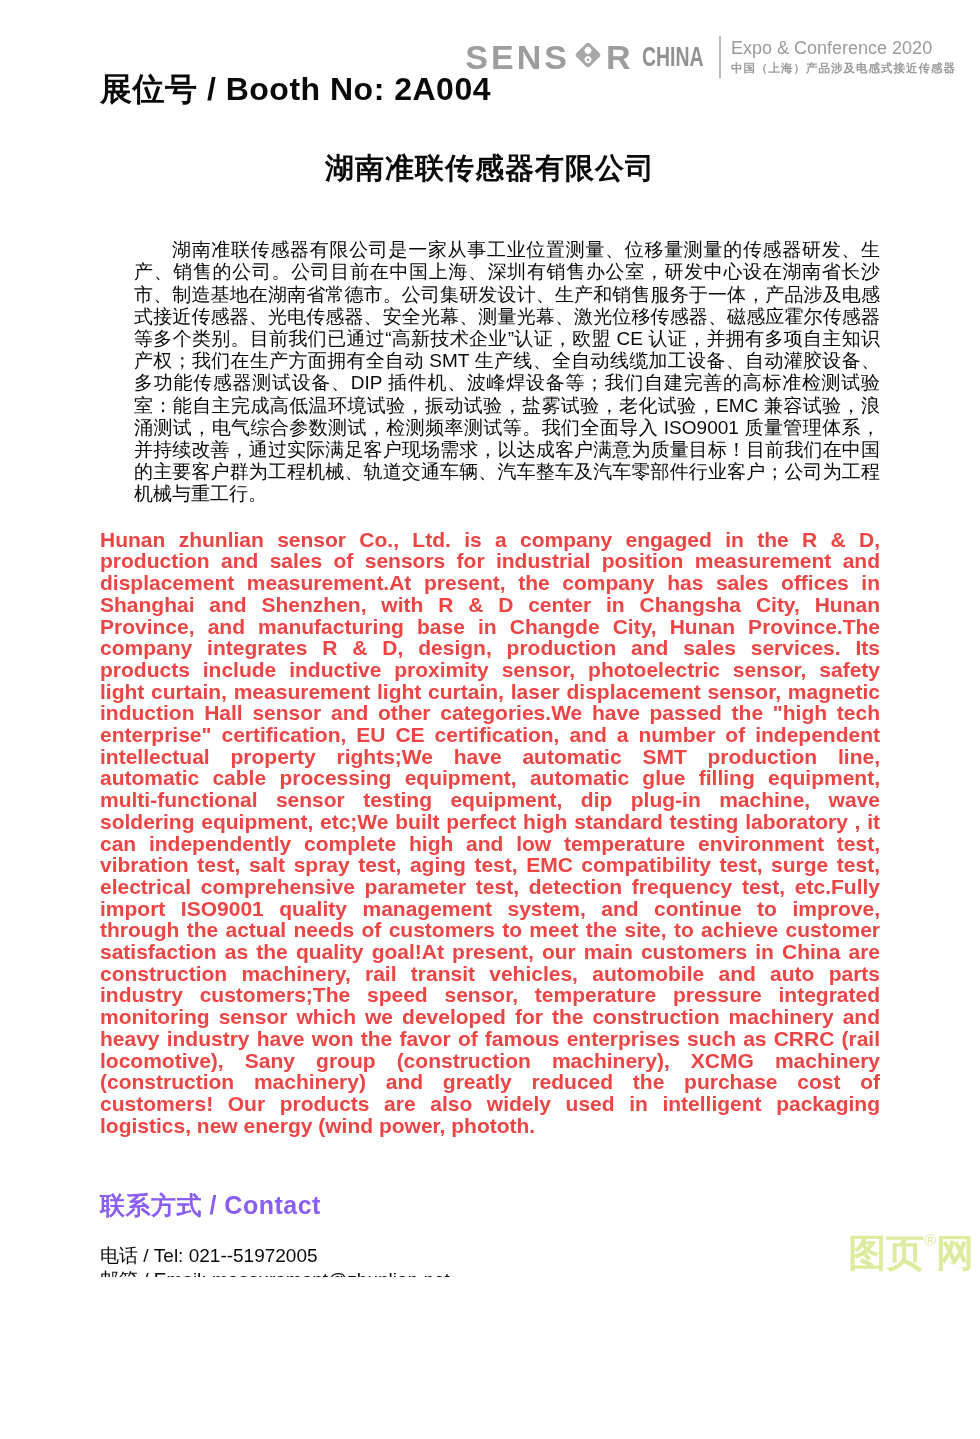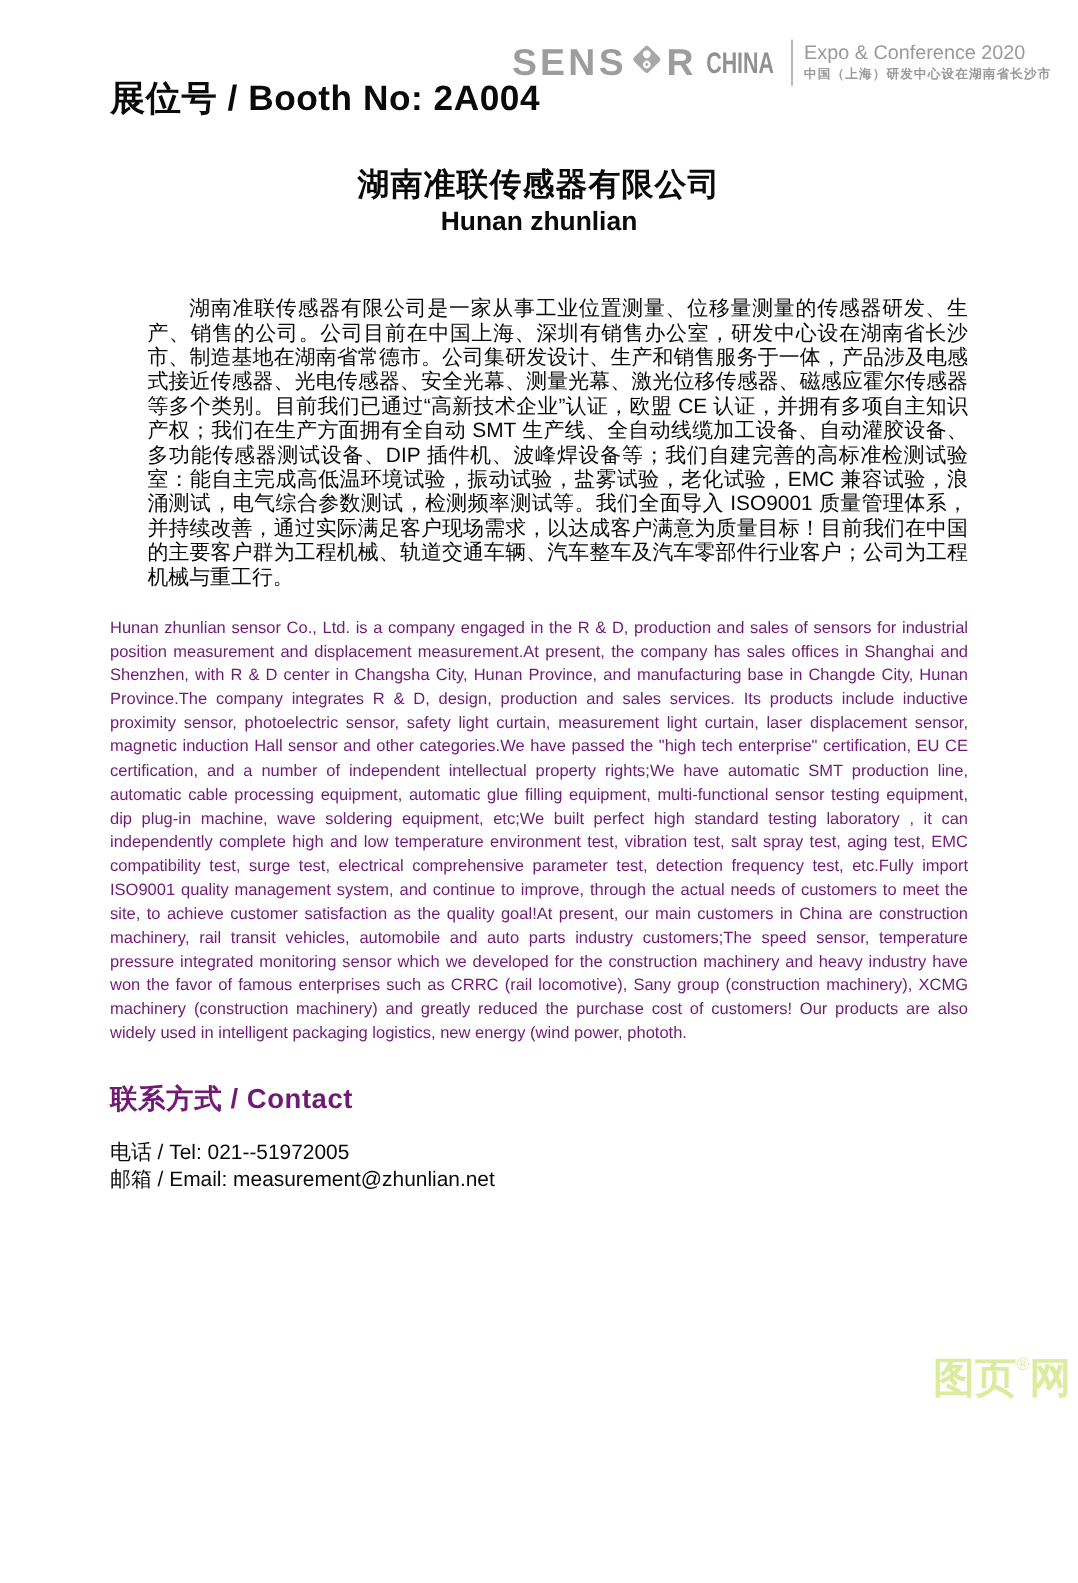--- a/index.html
+++ b/index.html
@@ -98,30 +98,31 @@
     margin-top: 53px;
     font-size: 19px;
     line-height: 22.2px;
     text-align: justify;
     text-indent: 2em;
     color: #0a0a0a;
     margin-left: 34px;
   }
   .para-en {
     margin-top: 23px;
-    font-size: 15px;
+    font-size: 21px;
     line-height: 21.7px;
     text-align: justify;
-    color: #701a75;
+    color: #ef4444;
+    font-weight: bold;
   }
   .contact-heading {
-    margin-top: 31px;
+    margin-top: 53px;
     font-size: 25px;
     font-weight: 700;
-    color: #701a75;
+    color: #8b5cf6;
     letter-spacing: 0.5px;
   }
   .contact-lines { margin-top: 22px; }
   .contact-line {
     font-size: 19px;
     line-height: 24px;
     color: #0a0a0a;
   }
 
   
@@ -168,30 +169,29 @@
             <circle cx="19.3" cy="19.3" r="1.4" fill="#a8a8a8"></circle>
           </g>
         </svg>
       </span>
       <span>R</span>
     </div>
     <div class="logo-china">CHINA</div>
     <div class="logo-divider"></div>
     <div class="logo-taglines">
       <span class="logo-tagline-en">Expo &amp; Conference 2020</span>
-      <span class="logo-tagline-zh">中国（上海）研发中心设在湖南省长沙市</span>
+      <span class="logo-tagline-zh">中国（上海）产品涉及电感式接近传感器</span>
     </div>
   </div>
 
   <div class="content">
     <h1 class="booth-heading">展位号 / Booth No: 2A004</h1>
 
     <div class="company-title-block">
       <div class="company-name-zh">湖南准联传感器有限公司</div>
-      <div class="company-name-en">Hunan zhunlian</div>
     </div>
 
     <p class="para-zh">湖南准联传感器有限公司是一家从事工业位置测量、位移量测量的传感器研发、生产、销售的公司。公司目前在中国上海、深圳有销售办公室，研发中心设在湖南省长沙市、制造基地在湖南省常德市。公司集研发设计、生产和销售服务于一体，产品涉及电感式接近传感器、光电传感器、安全光幕、测量光幕、激光位移传感器、磁感应霍尔传感器等多个类别。目前我们已通过“高新技术企业”认证，欧盟 CE 认证，并拥有多项自主知识产权；我们在生产方面拥有全自动 SMT 生产线、全自动线缆加工设备、自动灌胶设备、多功能传感器测试设备、DIP 插件机、波峰焊设备等；我们自建完善的高标准检测试验室：能自主完成高低温环境试验，振动试验，盐雾试验，老化试验，EMC 兼容试验，浪涌测试，电气综合参数测试，检测频率测试等。我们全面导入 ISO9001 质量管理体系，并持续改善，通过实际满足客户现场需求，以达成客户满意为质量目标！目前我们在中国的主要客户群为工程机械、轨道交通车辆、汽车整车及汽车零部件行业客户；公司为工程机械与重工行。</p>
 
     <p class="para-en">Hunan zhunlian sensor Co., Ltd. is a company engaged in the R &amp; D, production and sales of sensors for industrial position measurement and displacement measurement.At present, the company has sales offices in Shanghai and Shenzhen, with R &amp; D center in Changsha City, Hunan Province, and manufacturing base in Changde City, Hunan Province.The company integrates R &amp; D, design, production and sales services. Its products include inductive proximity sensor, photoelectric sensor, safety light curtain, measurement light curtain, laser displacement sensor, magnetic induction Hall sensor and other categories.We have passed the "high tech enterprise" certification, EU CE certification, and a number of independent intellectual property rights;We have automatic SMT production line, automatic cable processing equipment, automatic glue filling equipment, multi-functional sensor testing equipment, dip plug-in machine, wave soldering equipment, etc;We built perfect high standard testing laboratory , it can independently complete high and low temperature environment test, vibration test, salt spray test, aging test, EMC compatibility test, surge test, electrical comprehensive parameter test, detection frequency test, etc.Fully import ISO9001 quality management system, and continue to improve, through the actual needs of customers to meet the site, to achieve customer satisfaction as the quality goal!At present, our main customers in China are construction machinery, rail transit vehicles, automobile and auto parts industry customers;The speed sensor, temperature pressure integrated monitoring sensor which we developed for the construction machinery and heavy industry have won the favor of famous enterprises such as CRRC (rail locomotive), Sany group (construction machinery), XCMG machinery (construction machinery) and greatly reduced the purchase cost of customers! Our products are also widely used in intelligent packaging logistics, new energy (wind power, phototh.</p>
 
     <h2 class="contact-heading">联系方式 / Contact</h2>
 
     <div class="contact-lines">
       <div class="contact-line">电话 / Tel: 021--51972005</div>

